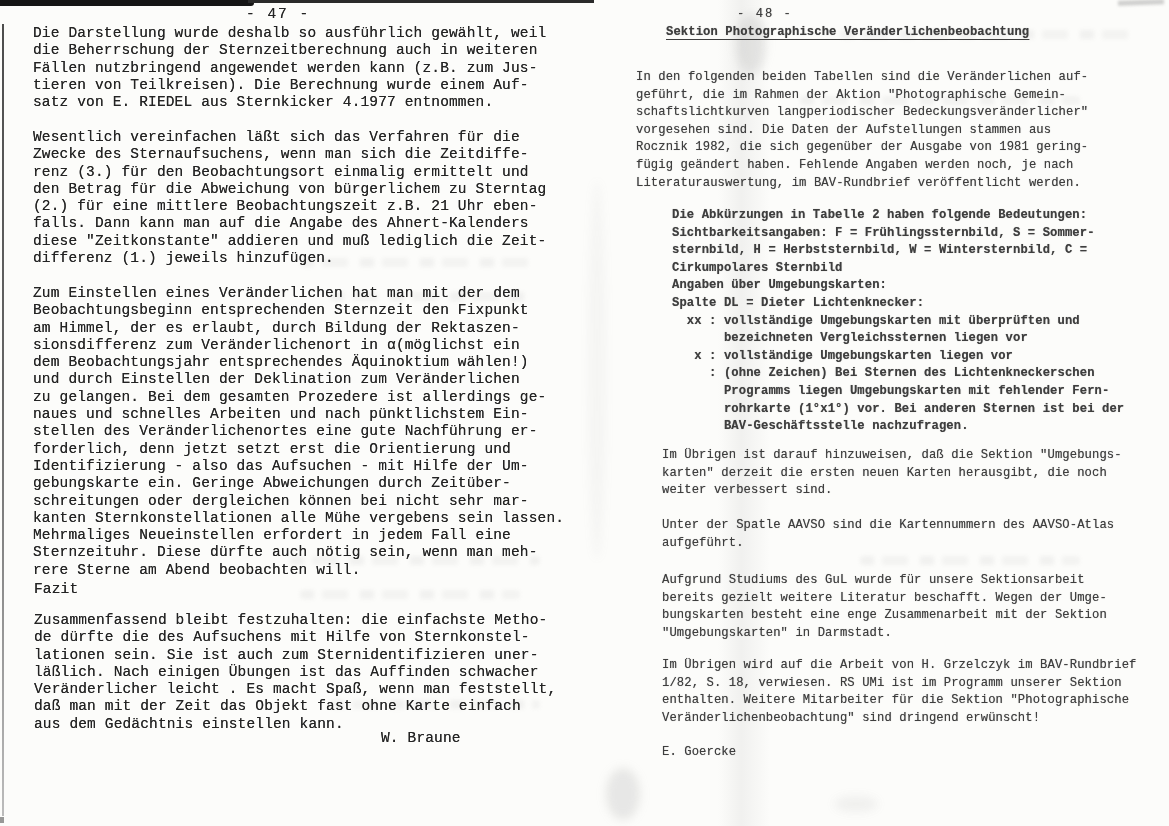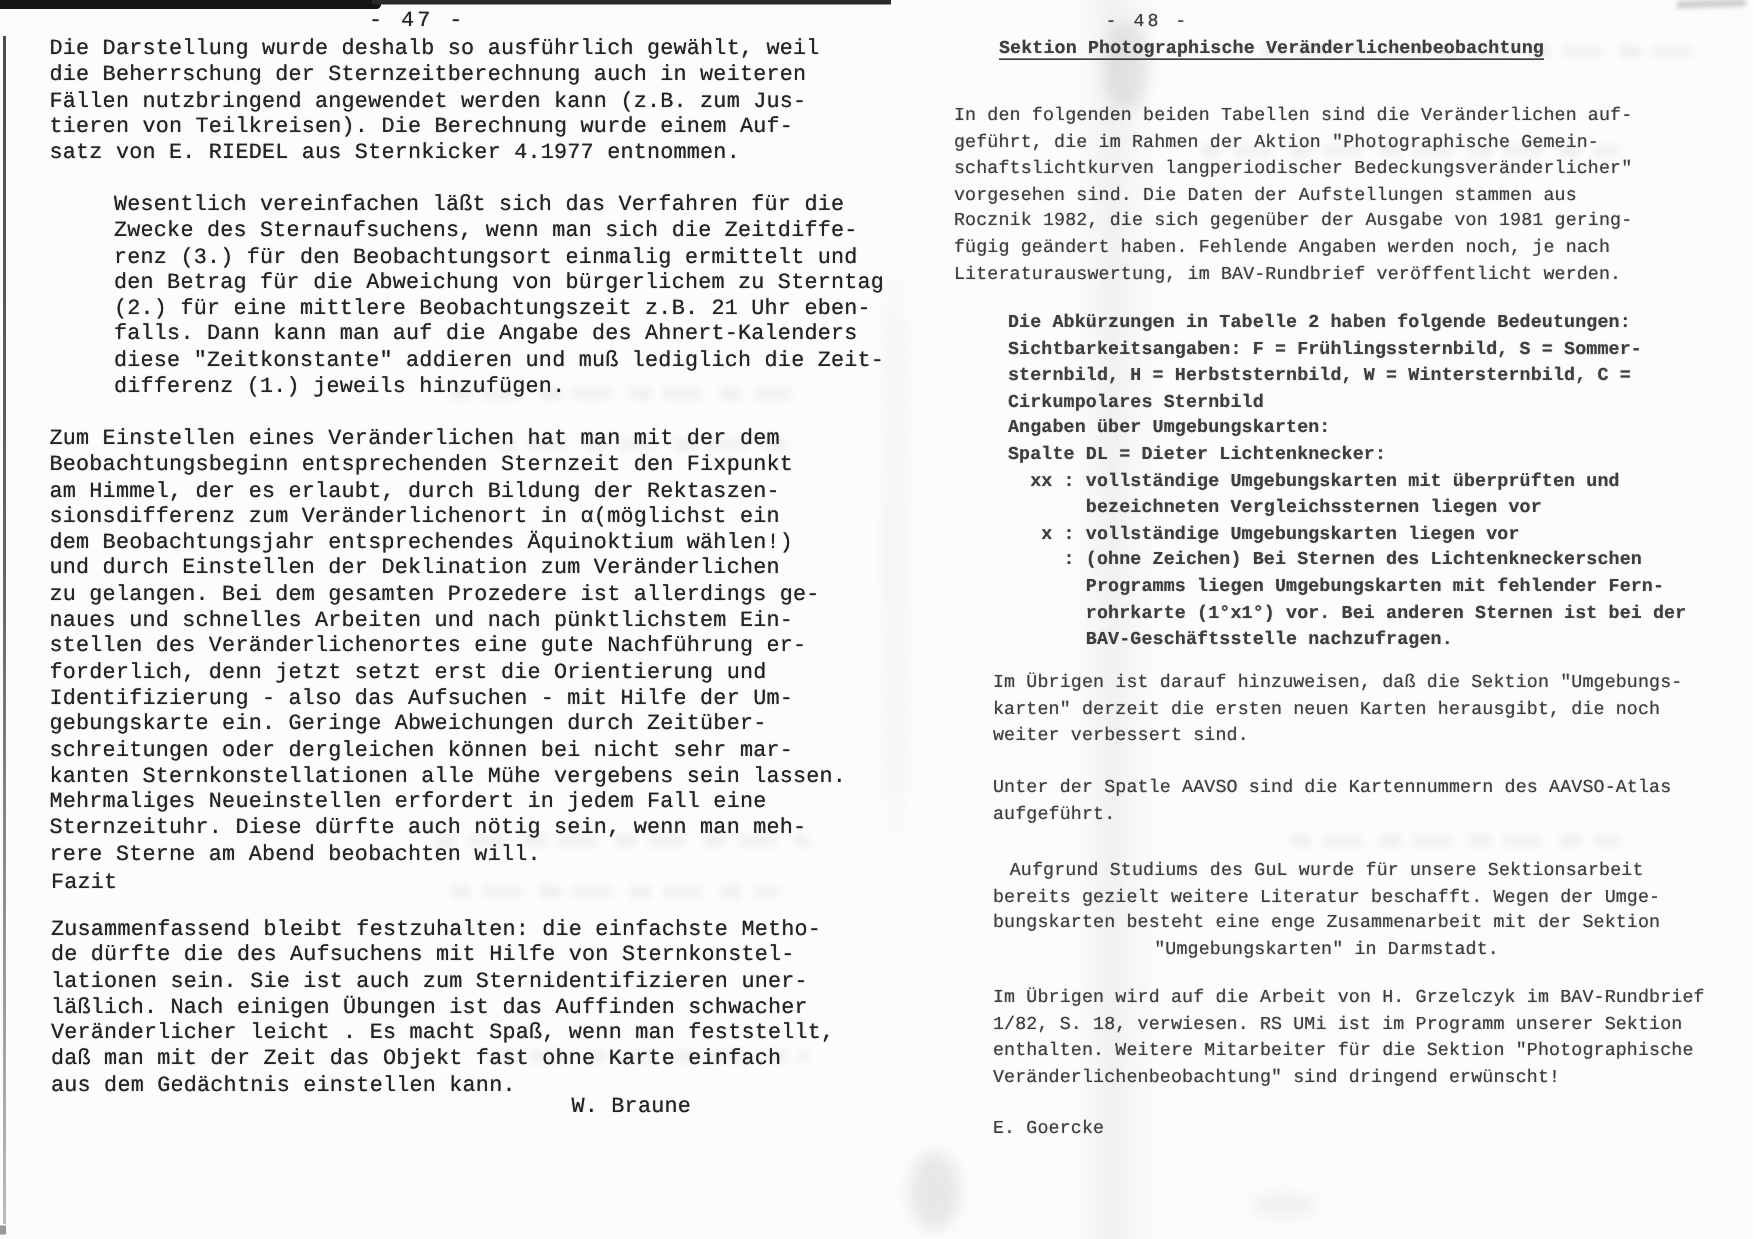--- a/index.html
+++ b/index.html
@@ -105,21 +105,21 @@
   <div class="artifact ghost g8"></div>
 
   <div class="tw left-ink pn" style="left:246px; top:6px;">- 47 -</div>
 
   <p class="tw left-ink" style="left:33px; top:25px;">Die Darstellung wurde deshalb so ausführlich gewählt, weil
 die Beherrschung der Sternzeitberechnung auch in weiteren
 Fällen nutzbringend angewendet werden kann (z.B. zum Jus-
 tieren von Teilkreisen). Die Berechnung wurde einem Auf-
 satz von E. RIEDEL aus Sternkicker 4.1977 entnommen.</p>
 
-  <p class="tw left-ink" style="left:33px; top:129px;margin-left:43px;">Wesentlich vereinfachen läßt sich das Verfahren für die
+  <p class="tw left-ink" style="left:33px; top:129px;">Wesentlich vereinfachen läßt sich das Verfahren für die
 Zwecke des Sternaufsuchens, wenn man sich die Zeitdiffe-
 renz (3.) für den Beobachtungsort einmalig ermittelt und
 den Betrag für die Abweichung von bürgerlichem zu Sterntag
 (2.) für eine mittlere Beobachtungszeit z.B. 21 Uhr eben-
 falls. Dann kann man auf die Angabe des Ahnert-Kalenders
 diese "Zeitkonstante" addieren und muß lediglich die Zeit-
 differenz (1.) jeweils hinzufügen.</p>
 
   <p class="tw left-ink" style="left:33px; top:285px;">Zum Einstellen eines Veränderlichen hat man mit der dem
 Beobachtungsbeginn entsprechenden Sternzeit den Fixpunkt
@@ -177,21 +177,21 @@
        rohrkarte (1°x1°) vor. Bei anderen Sternen ist bei der
        BAV-Geschäftsstelle nachzufragen.</p>
 
   <p class="tw right-ink" style="left:662px; top:517px;">Unter der Spatle AAVSO sind die Kartennummern des AAVSO-Atlas
 aufgeführt.</p>
 
   <p class="tw right-ink" style="left:662px; top:447px;">Im Übrigen ist darauf hinzuweisen, daß die Sektion "Umgebungs-
 karten" derzeit die ersten neuen Karten herausgibt, die noch
 weiter verbessert sind.</p>
 
-  <p class="tw right-ink" style="left:662px; top:572px;text-align:center;">Aufgrund Studiums des GuL wurde für unsere Sektionsarbeit
+  <p class="tw right-ink" style="left:662px; top:572px;">Aufgrund Studiums des GuL wurde für unsere Sektionsarbeit
 bereits gezielt weitere Literatur beschafft. Wegen der Umge-
 bungskarten besteht eine enge Zusammenarbeit mit der Sektion
 "Umgebungskarten" in Darmstadt.</p>
 
   <p class="tw right-ink" style="left:662px; top:657px;">Im Übrigen wird auf die Arbeit von H. Grzelczyk im BAV-Rundbrief
 1/82, S. 18, verwiesen. RS UMi ist im Programm unserer Sektion
 enthalten. Weitere Mitarbeiter für die Sektion "Photographische
 Veränderlichenbeobachtung" sind dringend erwünscht!</p>
 
   <div class="tw right-ink" style="left:662px; top:744px;">E. Goercke</div>

